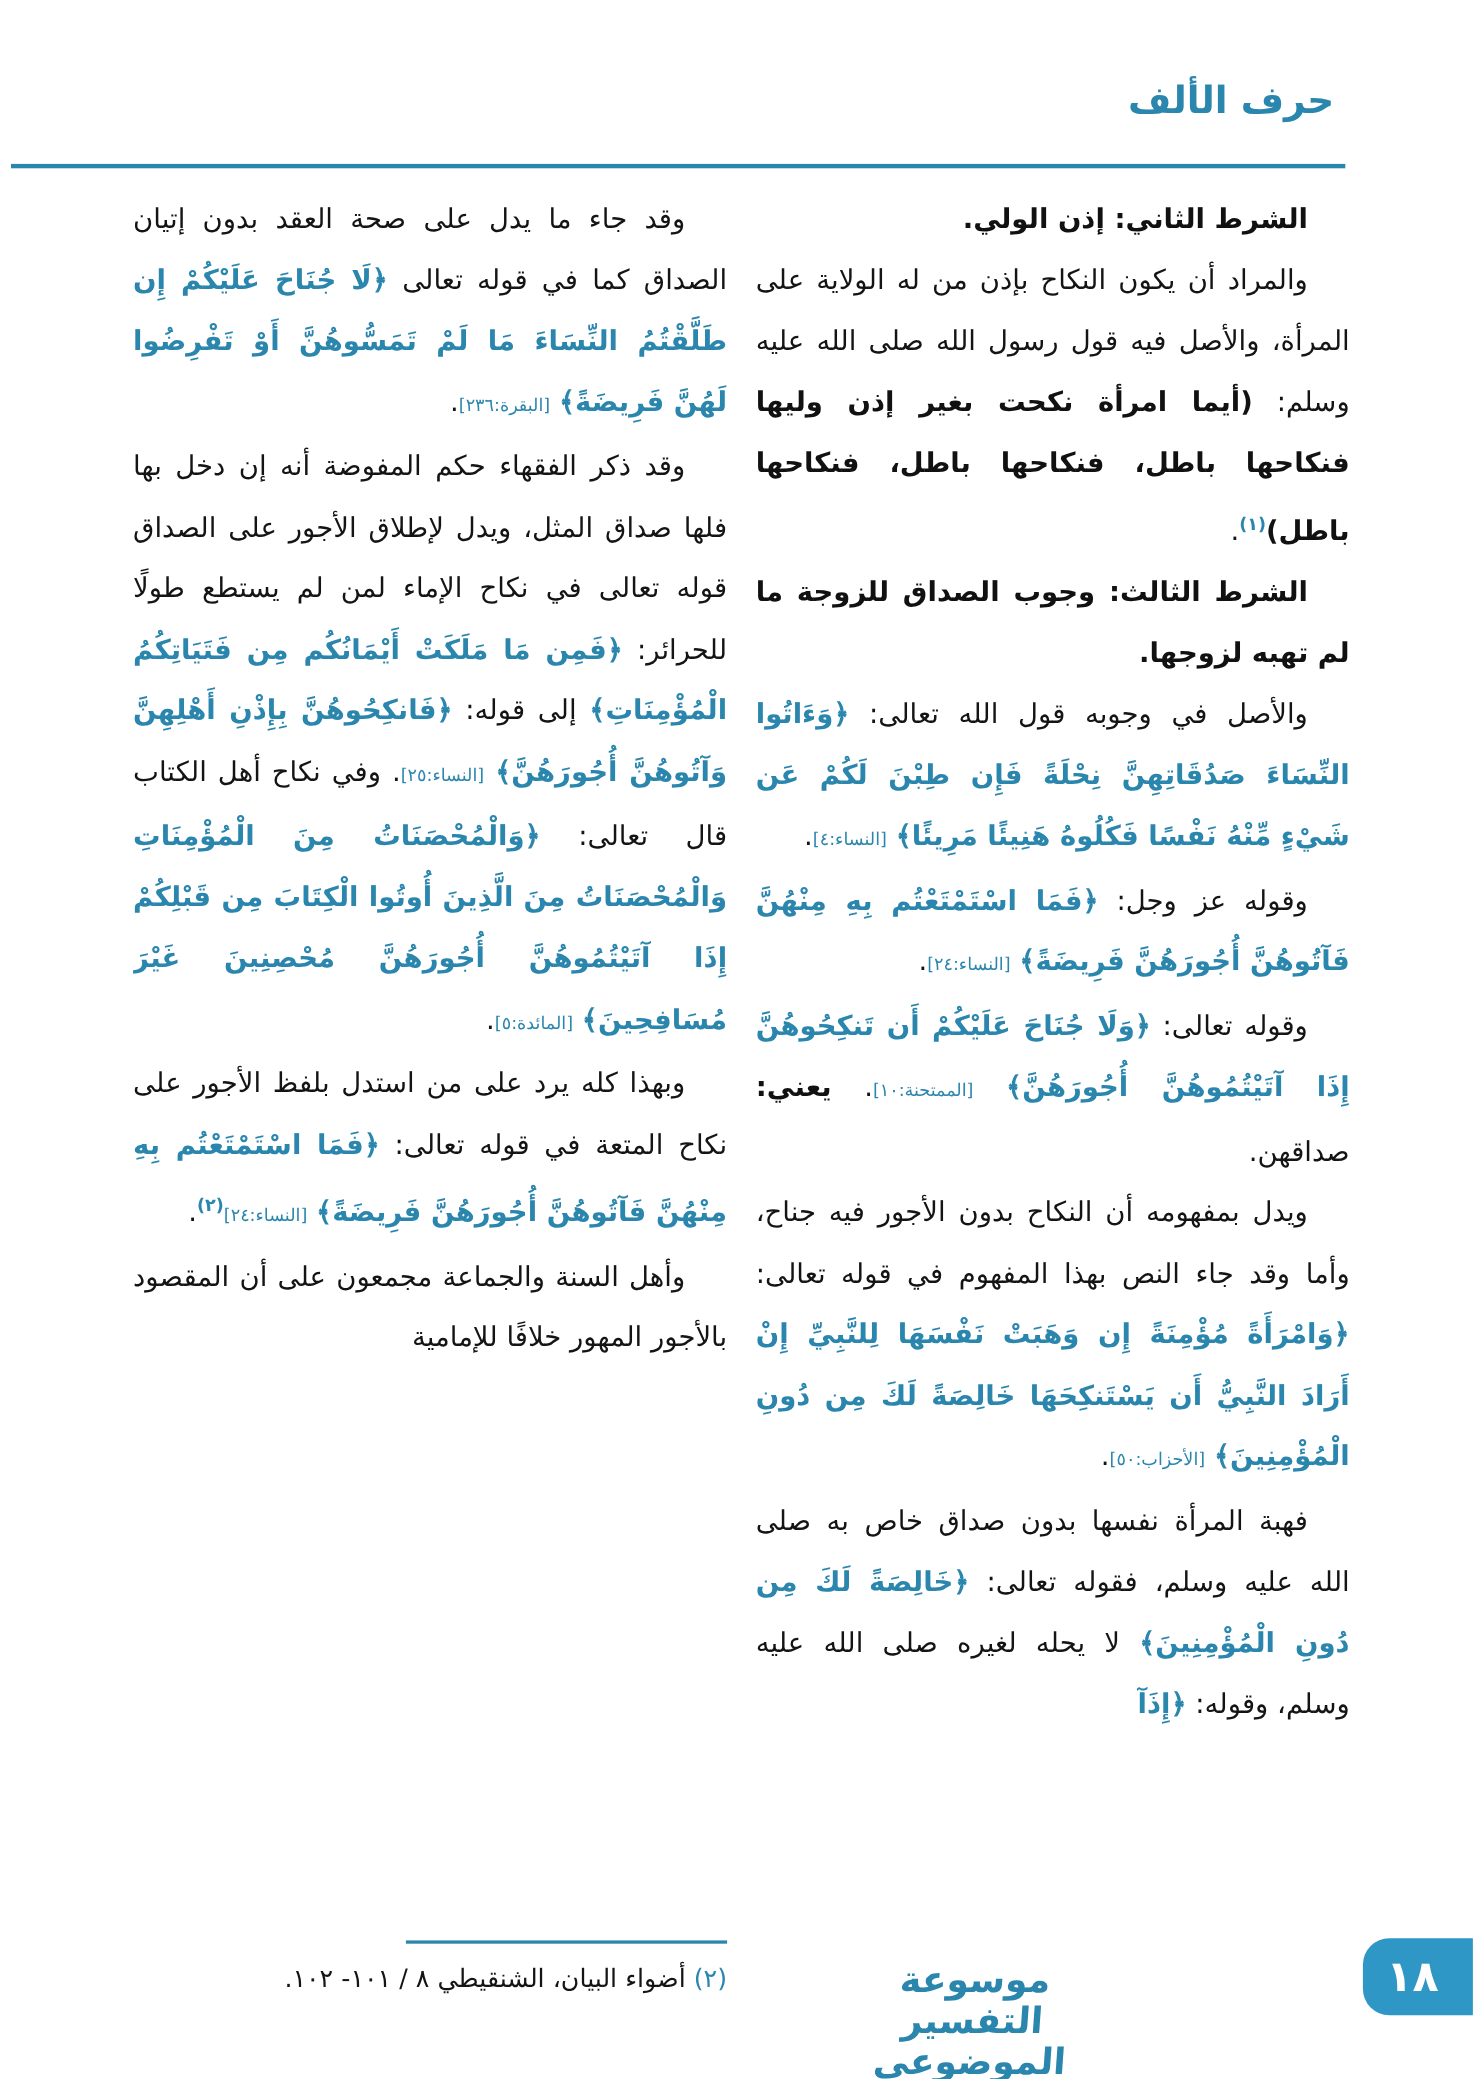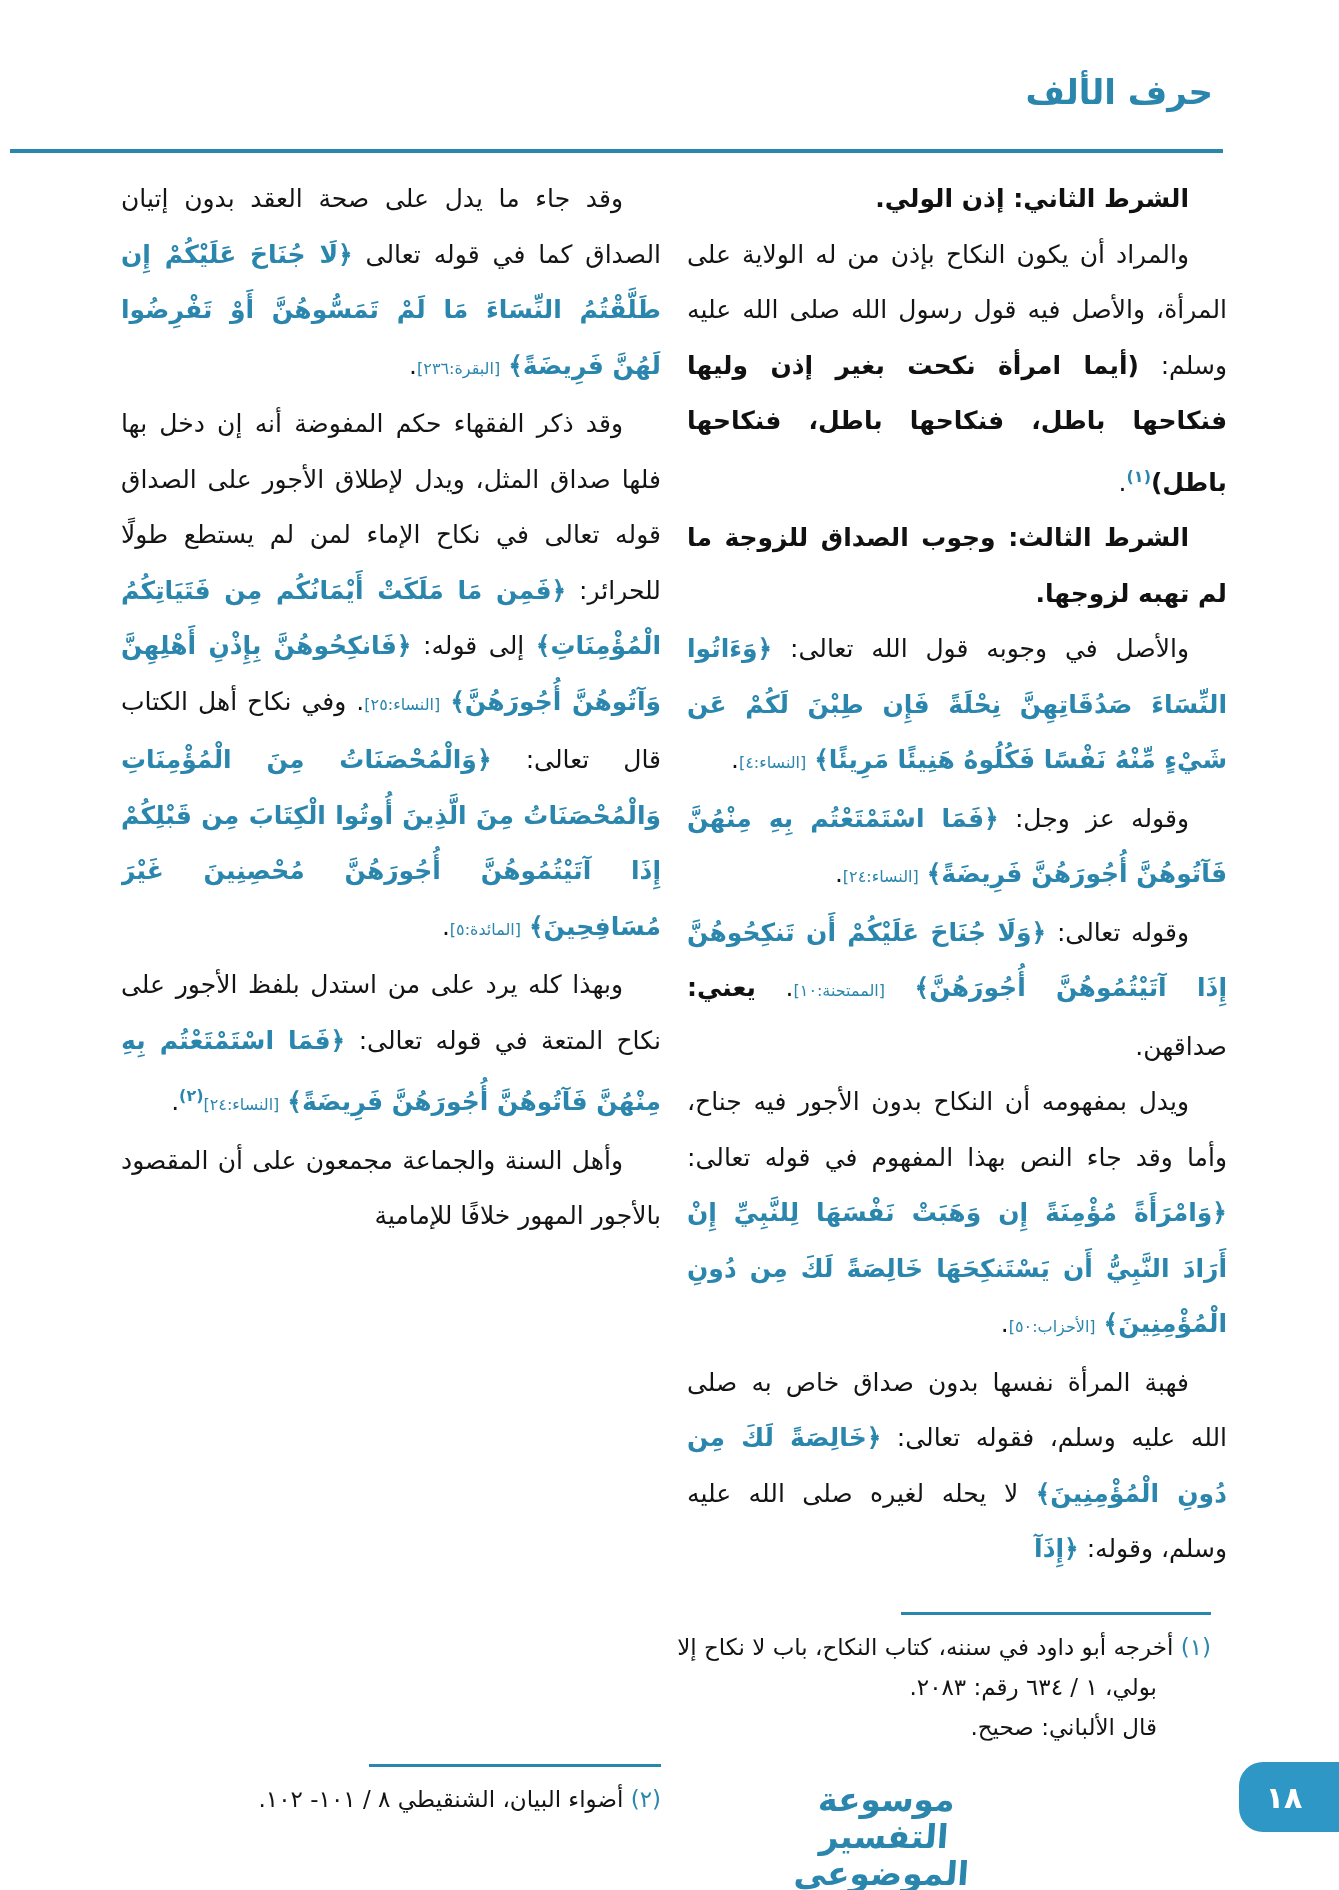--- a/index.html
+++ b/index.html
@@ -43,21 +43,21 @@
   }
   .logo{
     position:absolute; top:1782px; right:330px; width:250px; text-align:center;
     color:var(--teal); line-height:1.12;
   }
   .logo-main{ font-size:33px; font-weight:bold; transform:skewX(-4deg); }
   .page-badge{
     position:absolute; top:1762px; right:0; width:100px; height:70px;
     background:var(--badge); color:#ffffff; border-radius:24px 0 0 24px;
     display:flex; align-items:center; justify-content:center;
-    font-size:30px; font-weight:bold; letter-spacing:10px; padding-right:10px;
+    font-size:39px; font-weight:bold; letter-spacing:10px; padding-right:10px;
     box-sizing:border-box;
     margin-left:16px;
   }
 </style>
 </head>
 <body>
 
 <div id="page" style="--teal: #2b86ae; --badge: #2f97c5;">
 
   <div class="header-title">حرف الألف</div>
@@ -73,26 +73,20 @@
       <div class="para"><span class="seg-body">ويدل بمفهومه أن النكاح بدون الأجور فيه جناح، وأما وقد جاء النص بهذا المفهوم في قوله تعالى: </span><span class="seg-quran">﴿وَامْرَأَةً مُؤْمِنَةً إِن وَهَبَتْ نَفْسَهَا لِلنَّبِيِّ إِنْ أَرَادَ النَّبِيُّ أَن يَسْتَنكِحَهَا خَالِصَةً لَكَ مِن دُونِ الْمُؤْمِنِينَ﴾</span><span class="seg-body"> </span><span class="seg-ref">[الأحزاب:٥٠]</span><span class="seg-body">.</span></div>
       <div class="para"><span class="seg-body">فهبة المرأة نفسها بدون صداق خاص به صلى الله عليه وسلم، فقوله تعالى: </span><span class="seg-quran">﴿خَالِصَةً لَكَ مِن دُونِ الْمُؤْمِنِينَ﴾</span><span class="seg-body"> لا يحله لغيره صلى الله عليه وسلم، وقوله: </span><span class="seg-quran">﴿إِذَآ</span></div>
     </div>
   <div class="column col-left">
       <div class="para"><span class="seg-body">وقد جاء ما يدل على صحة العقد بدون إتيان الصداق كما في قوله تعالى </span><span class="seg-quran">﴿لَا جُنَاحَ عَلَيْكُمْ إِن طَلَّقْتُمُ النِّسَاءَ مَا لَمْ تَمَسُّوهُنَّ أَوْ تَفْرِضُوا لَهُنَّ فَرِيضَةً﴾</span><span class="seg-body"> </span><span class="seg-ref">[البقرة:٢٣٦]</span><span class="seg-body">.</span></div>
       <div class="para"><span class="seg-body">وقد ذكر الفقهاء حكم المفوضة أنه إن دخل بها فلها صداق المثل، ويدل لإطلاق الأجور على الصداق قوله تعالى في نكاح الإماء لمن لم يستطع طولًا للحرائر: </span><span class="seg-quran">﴿فَمِن مَا مَلَكَتْ أَيْمَانُكُم مِن فَتَيَاتِكُمُ الْمُؤْمِنَاتِ﴾</span><span class="seg-body"> إلى قوله: </span><span class="seg-quran">﴿فَانكِحُوهُنَّ بِإِذْنِ أَهْلِهِنَّ وَآتُوهُنَّ أُجُورَهُنَّ﴾</span><span class="seg-body"> </span><span class="seg-ref">[النساء:٢٥]</span><span class="seg-body">. وفي نكاح أهل الكتاب قال تعالى: </span><span class="seg-quran">﴿وَالْمُحْصَنَاتُ مِنَ الْمُؤْمِنَاتِ وَالْمُحْصَنَاتُ مِنَ الَّذِينَ أُوتُوا الْكِتَابَ مِن قَبْلِكُمْ إِذَا آتَيْتُمُوهُنَّ أُجُورَهُنَّ مُحْصِنِينَ غَيْرَ مُسَافِحِينَ﴾</span><span class="seg-body"> </span><span class="seg-ref">[المائدة:٥]</span><span class="seg-body">.</span></div>
       <div class="para"><span class="seg-body">وبهذا كله يرد على من استدل بلفظ الأجور على نكاح المتعة في قوله تعالى: </span><span class="seg-quran">﴿فَمَا اسْتَمْتَعْتُم بِهِ مِنْهُنَّ فَآتُوهُنَّ أُجُورَهُنَّ فَرِيضَةً﴾</span><span class="seg-body"> </span><span class="seg-ref">[النساء:٢٤]</span><span class="seg-sup">(٢)</span><span class="seg-body">.</span></div>
       <div class="para"><span class="seg-body">وأهل السنة والجماعة مجمعون على أن المقصود بالأجور المهور خلافًا للإمامية</span></div>
     </div>
 
-  <div class="fn-block fn-right">
-    <div class="fn-rule fn-rule-right"></div>
-    <div class="footnote-text">
-        <div class="para footnote"><span class="seg-fnum">(١)</span><span class="seg-body"> أخرجه أبو داود في سننه، كتاب النكاح، باب لا نكاح إلا بولي، ١ / ٦٣٤ رقم: ٢٠٨٣.</span><br><span class="seg-body">قال الألباني: صحيح.</span></div>
-      </div>
-  </div>
 
   <div class="fn-block fn-left">
     <div class="fn-rule fn-rule-left"></div>
     <div class="footnote-text">
         <div class="para footnote"><span class="seg-fnum">(٢)</span><span class="seg-body"> أضواء البيان، الشنقيطي ٨ / ١٠١- ١٠٢.</span></div>
       </div>
   </div>
 
   <div class="logo">
     <div class="logo-main">موسوعة التفسير الموضوعي</div>

